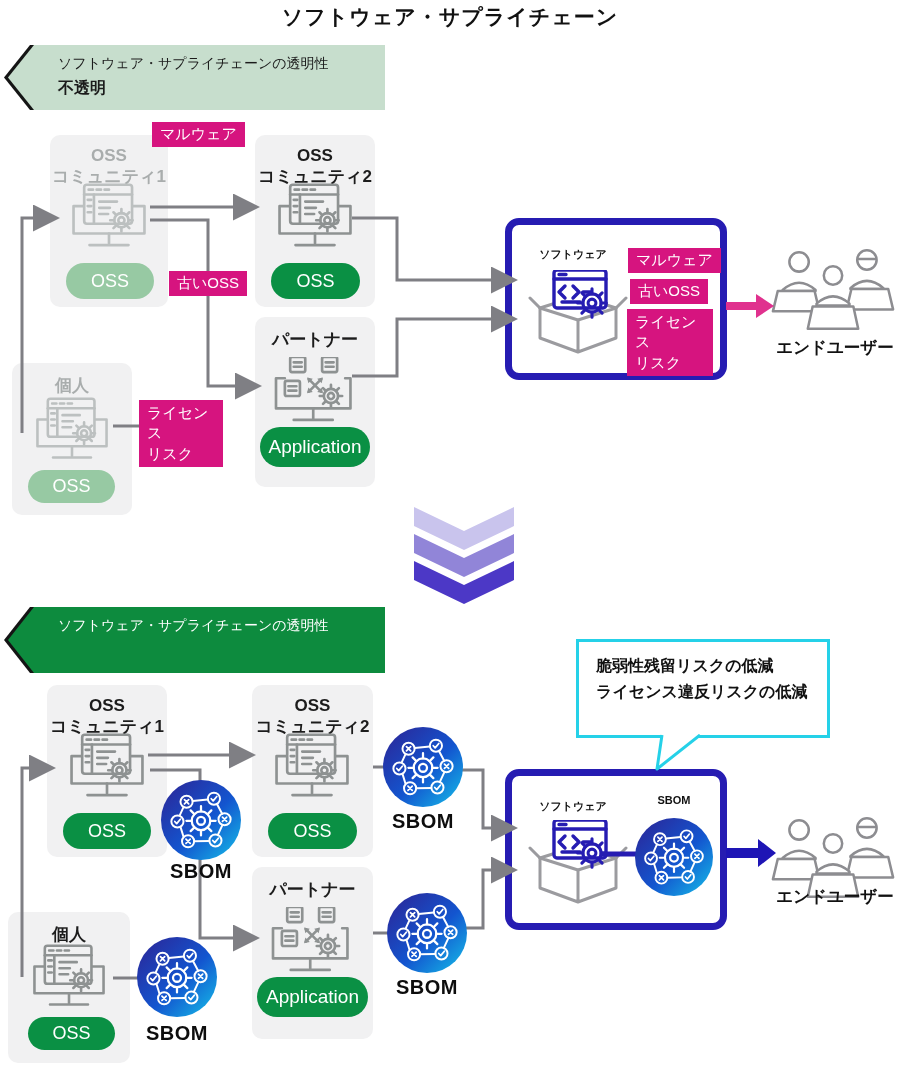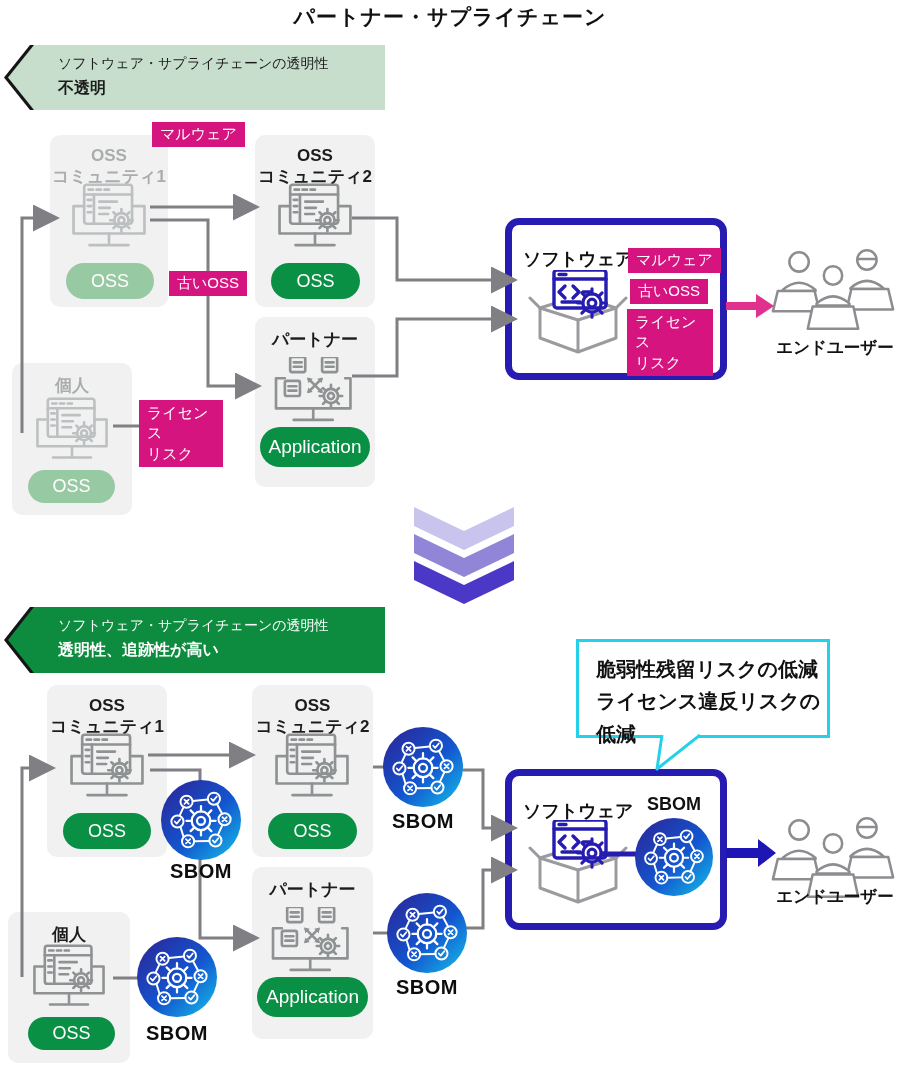--- a/index.html
+++ b/index.html
@@ -20,31 +20,31 @@
   .sbox .bt1{top:12px;}
   .sbox.dim .bt{color:#a9adad;}
   .sbox .icon{position:absolute;color:#8e9292;}
   .sbox.dim .icon{color:#bcc0c0;}
   .pill{position:absolute;border-radius:999px;color:#fff;display:flex;align-items:center;justify-content:center;font-size:18px;z-index:1;}
   .pill.app{font-size:19px;}
   .pill.light{background:#97c9a3;}
   .pill.dark{background:#0a9044;}
   
   .bluebox{border:7px solid #261cb2;border-radius:14px;background:#fff;z-index:1;box-sizing:border-box;}
-  .swtitle{font-weight:bold;font-size:18px;text-align:center;z-index:6;white-space:nowrap;}
+  .swtitle{font-weight:bold;font-size:11px;text-align:center;z-index:6;white-space:nowrap;}
   
   .ptag{position:absolute;background:#d6147f;color:#fff;font-size:15px;padding:3px 8px;z-index:6;white-space:nowrap;}
   .ptag.two{text-align:left;white-space:normal;line-height:1.35;}
   
   .sbomc{position:absolute;border-radius:50%;background:linear-gradient(135deg,#2d2394 0%,#1355cf 55%,#15c1e9 100%);z-index:6;display:flex;align-items:center;justify-content:center;}
   .sbom-label{position:absolute;font-weight:bold;font-size:20px;text-align:center;z-index:6;color:#0d0d0d;letter-spacing:.5px;}
   .euser{position:absolute;font-weight:bold;font-size:16.5px;text-align:center;z-index:2;}
   
   .callout{position:absolute;border:3px solid #25d1e8;background:#fff;z-index:6;box-sizing:border-box;
-           padding:11px 0 0 17px;font-size:20px;font-weight:600;line-height:1.62;}
+           padding:11px 0 0 17px;font-size:16px;font-weight:600;line-height:1.62;}
   .tail{position:absolute;z-index:7;}
   #connectors{position:absolute;left:0;top:0;z-index:5;pointer-events:none;}
   .arrowsvg{position:absolute;z-index:4;}
   .chev{position:absolute;z-index:1;}
 </style>
 </head>
 <body>
 
 <svg width="0" height="0" style="position:absolute" aria-hidden="true">
   <defs>
@@ -130,21 +130,21 @@
         <circle cx="65" cy="30" r="9.5"></circle>
         <path d="M48,59 Q65,44 82,59 L82,61 L48,61 Z"></path>
         <polygon points="44,62 86,62 91,85 39,85"></polygon>
       </g>
     </symbol>
   </defs>
 </svg>
 
 <div class="canvas">
 
-  <div class="abs main-title">パートナー・サプライチェーン</div>
+  <div class="abs main-title">ソフトウェア・サプライチェーン</div>
 
   <div class="abs banner-shadow" style="left:4px;top:45px;width:377px;height:65px"></div>
   <div class="abs banner light" style="left:8px;top:45px;width:377px;height:65px">
     <div class="l1">ソフトウェア・サプライチェーンの透明性</div>
     <div class="l2">不透明</div>
   </div>
 
   <div class="abs sbox dim" style="left:50px;top:135px;width:118px;height:172px">
     <div class="bt">
       <div>OSS</div>
@@ -212,21 +212,20 @@
 
   <svg class="chev" style="left:410px;top:505px" width="108" height="100" viewBox="0 0 108 100">
     <polygon points="4,2 54,26 104,2 104,21 54,45 4,21" fill="#c9c4ed"></polygon>
     <polygon points="4,29 54,53 104,29 104,48 54,72 4,48" fill="#9185d8"></polygon>
     <polygon points="4,56 54,80 104,56 104,75 54,99 4,75" fill="#4c38c6"></polygon>
   </svg>
 
   <div class="abs banner-shadow" style="left:4px;top:607px;width:377px;height:66px"></div>
   <div class="abs banner dark" style="left:8px;top:607px;width:377px;height:66px">
     <div class="l1">ソフトウェア・サプライチェーンの透明性</div>
-    <div class="l2">透明性、追跡性が高い</div>
   </div>
 
   <div class="abs sbox" style="left:47px;top:685px;width:120px;height:172px">
     <div class="bt">
       <div>OSS</div>
       <div>コミュニティ1</div>
     </div>
     <svg class="icon" style="left:14px;top:48px" width="92" height="78" viewBox="0 0 96 88">
         <use href="#sym-devwin"></use>
       </svg>

